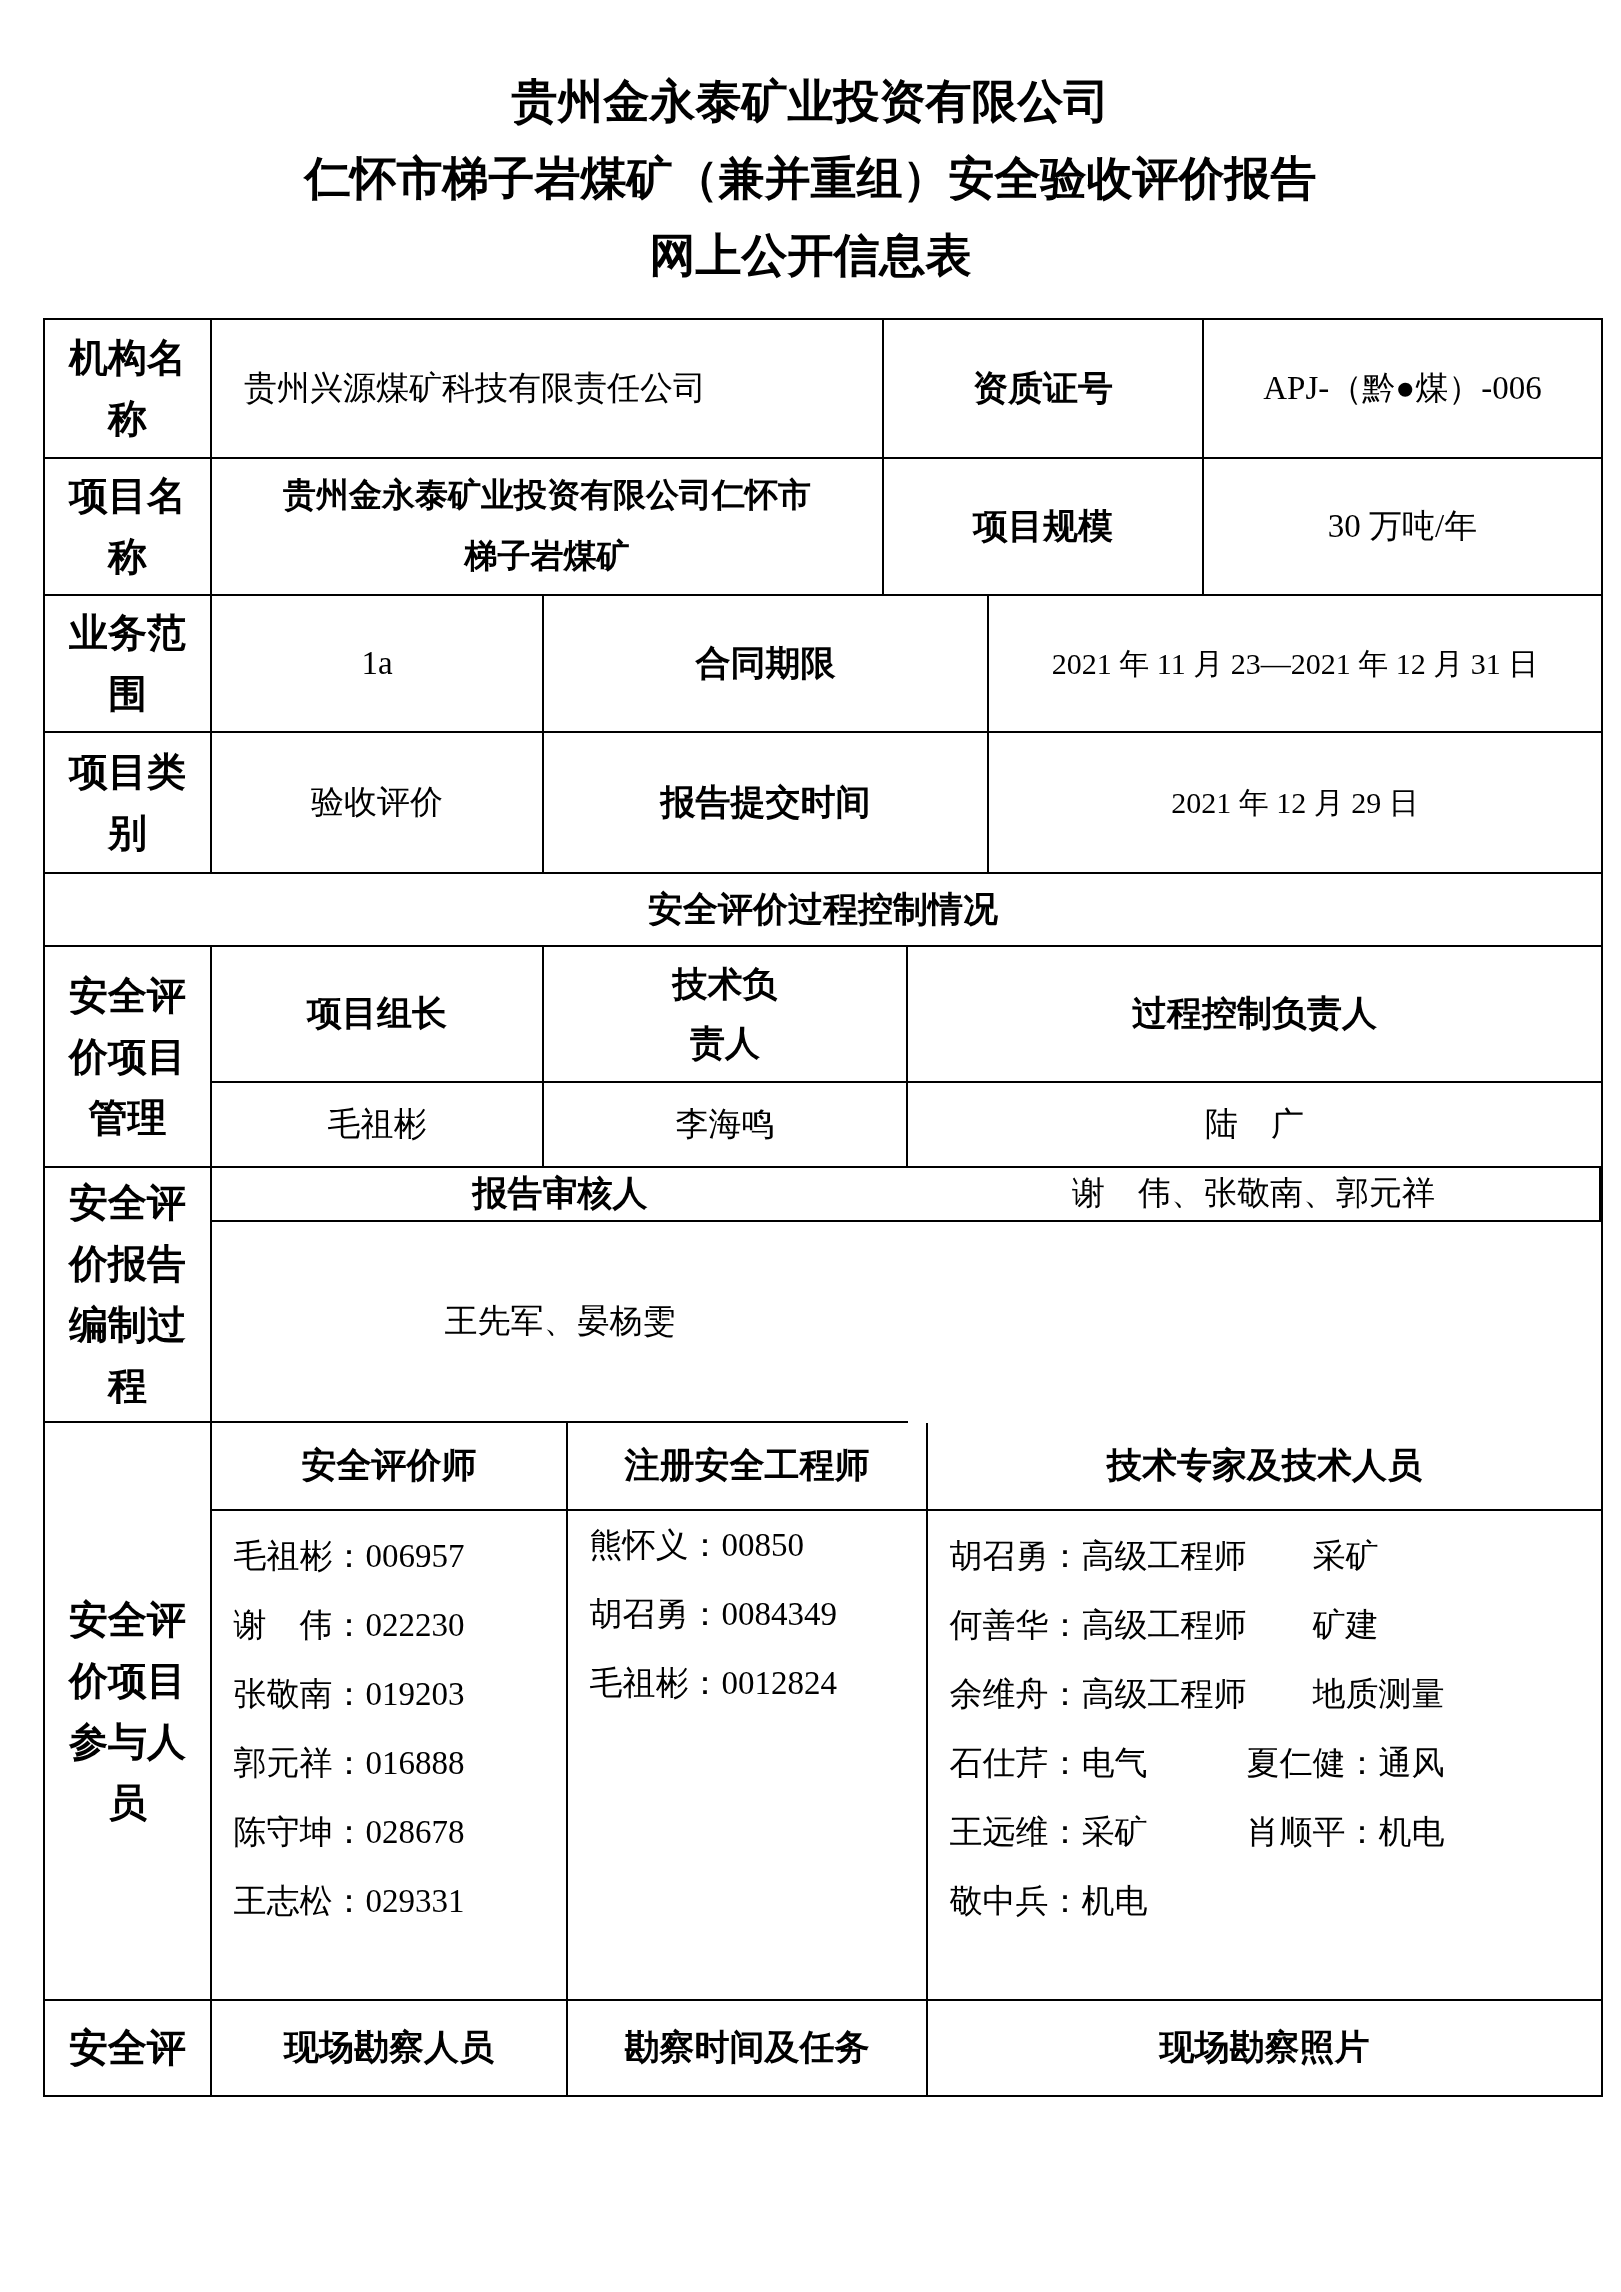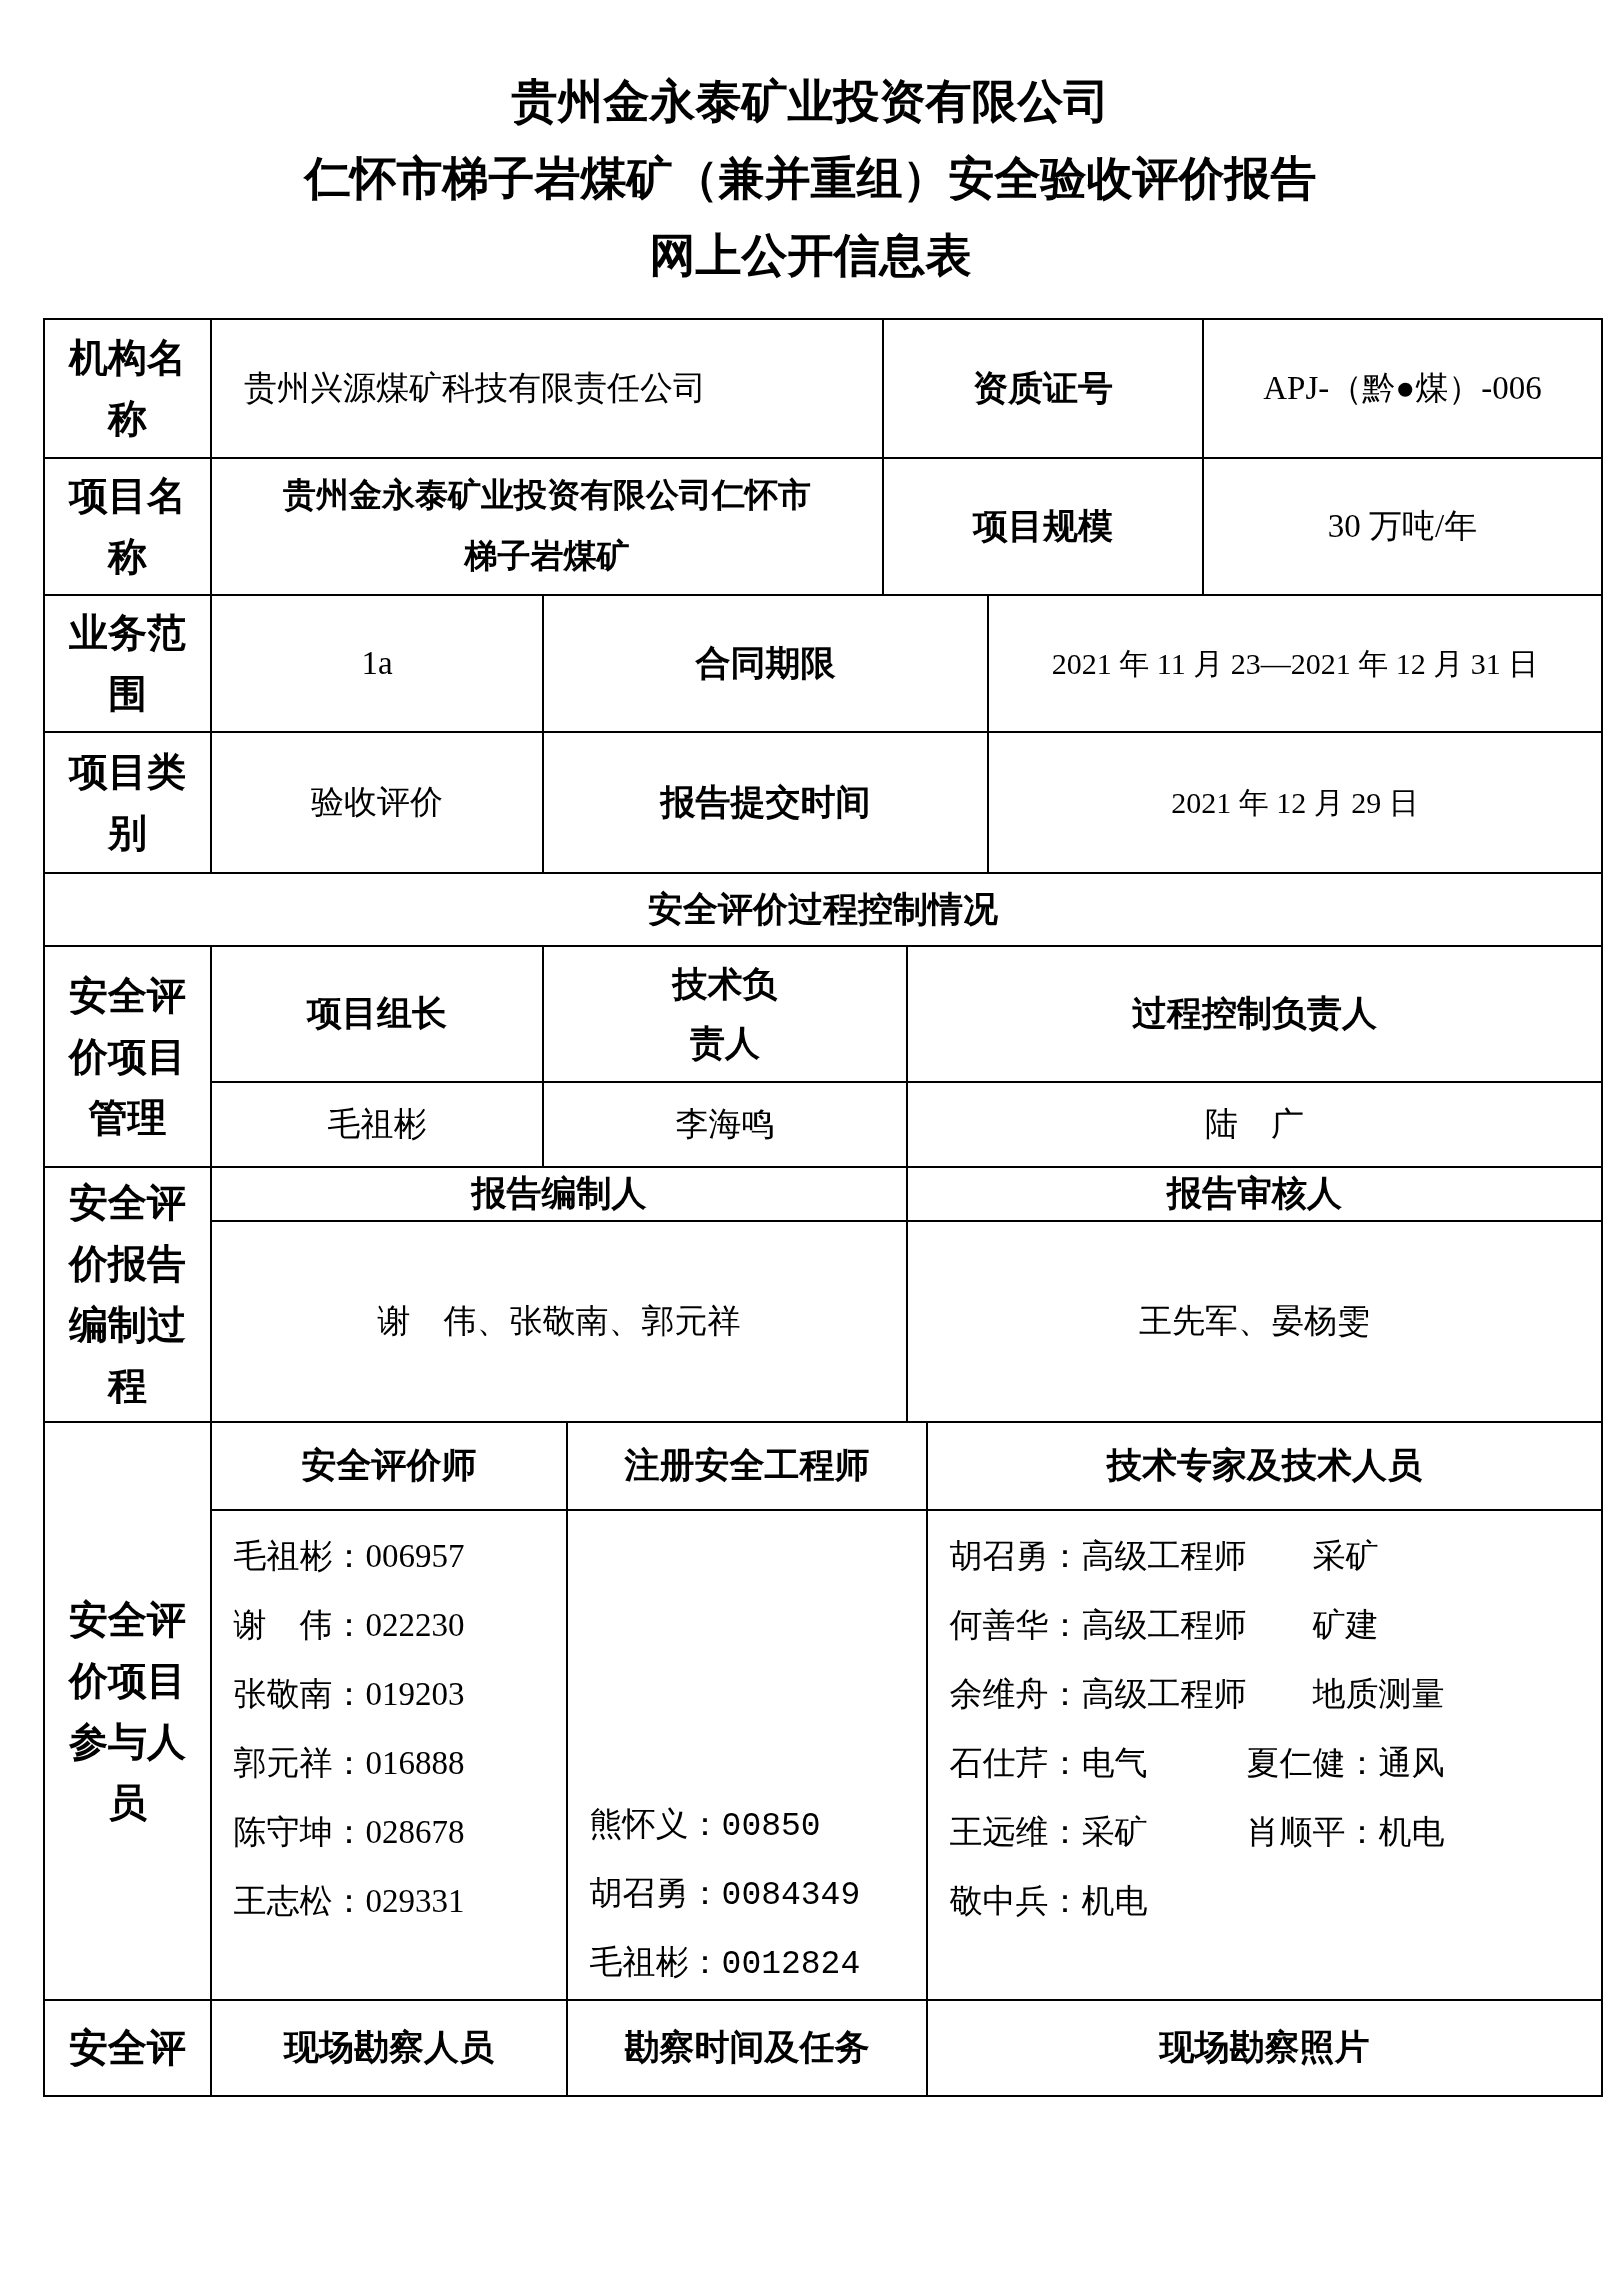--- a/index.html
+++ b/index.html
@@ -68,23 +68,22 @@
   .list {
     flex-direction: column;
     align-items: flex-start;
     justify-content: flex-start;
     text-align: left;
     padding: 11.8px 0 0 21.6px;
     font-size: 33px;
     line-height: 69px;
   }
   .list.vcenter {
-    justify-content: flex-end;
-    padding-top: 9px;
-    font-family: Liberation Mono, monospace;
+    justify-content: flex-start;
+    padding-top: 0;
   }
 </style>
 </head>
 <body>
 
 <div class="titles">
   <div>贵州金永泰矿业投资有限公司</div>
   <div>仁怀市梯子岩煤矿（兼并重组）安全验收评价报告</div>
   <div>网上公开信息表</div>
 </div>
@@ -139,21 +138,20 @@
     <div class="cell value">毛祖彬</div>
     <div class="cell value">李海鸣</div>
     <div class="cell value edge-r">陆　广</div>
   </div>
 
   <div class="row" style="grid-template-columns:167px 696px 1fr; grid-template-rows:54px 201px">
     <div class="cell label span2">安全评
 价报告
 编制过
 程</div>
-    <div class="cell head">报告编制人</div>
     <div class="cell head edge-r">报告审核人</div>
     <div class="cell value">谢　伟、张敬南、郭元祥</div>
     <div class="cell value edge-r">王先军、晏杨雯</div>
   </div>
 
   <div class="row" style="grid-template-columns:167px 356px 360px 1fr; grid-template-rows:88px 490px">
     <div class="cell label span2">安全评
 价项目
 参与人
 员</div>

